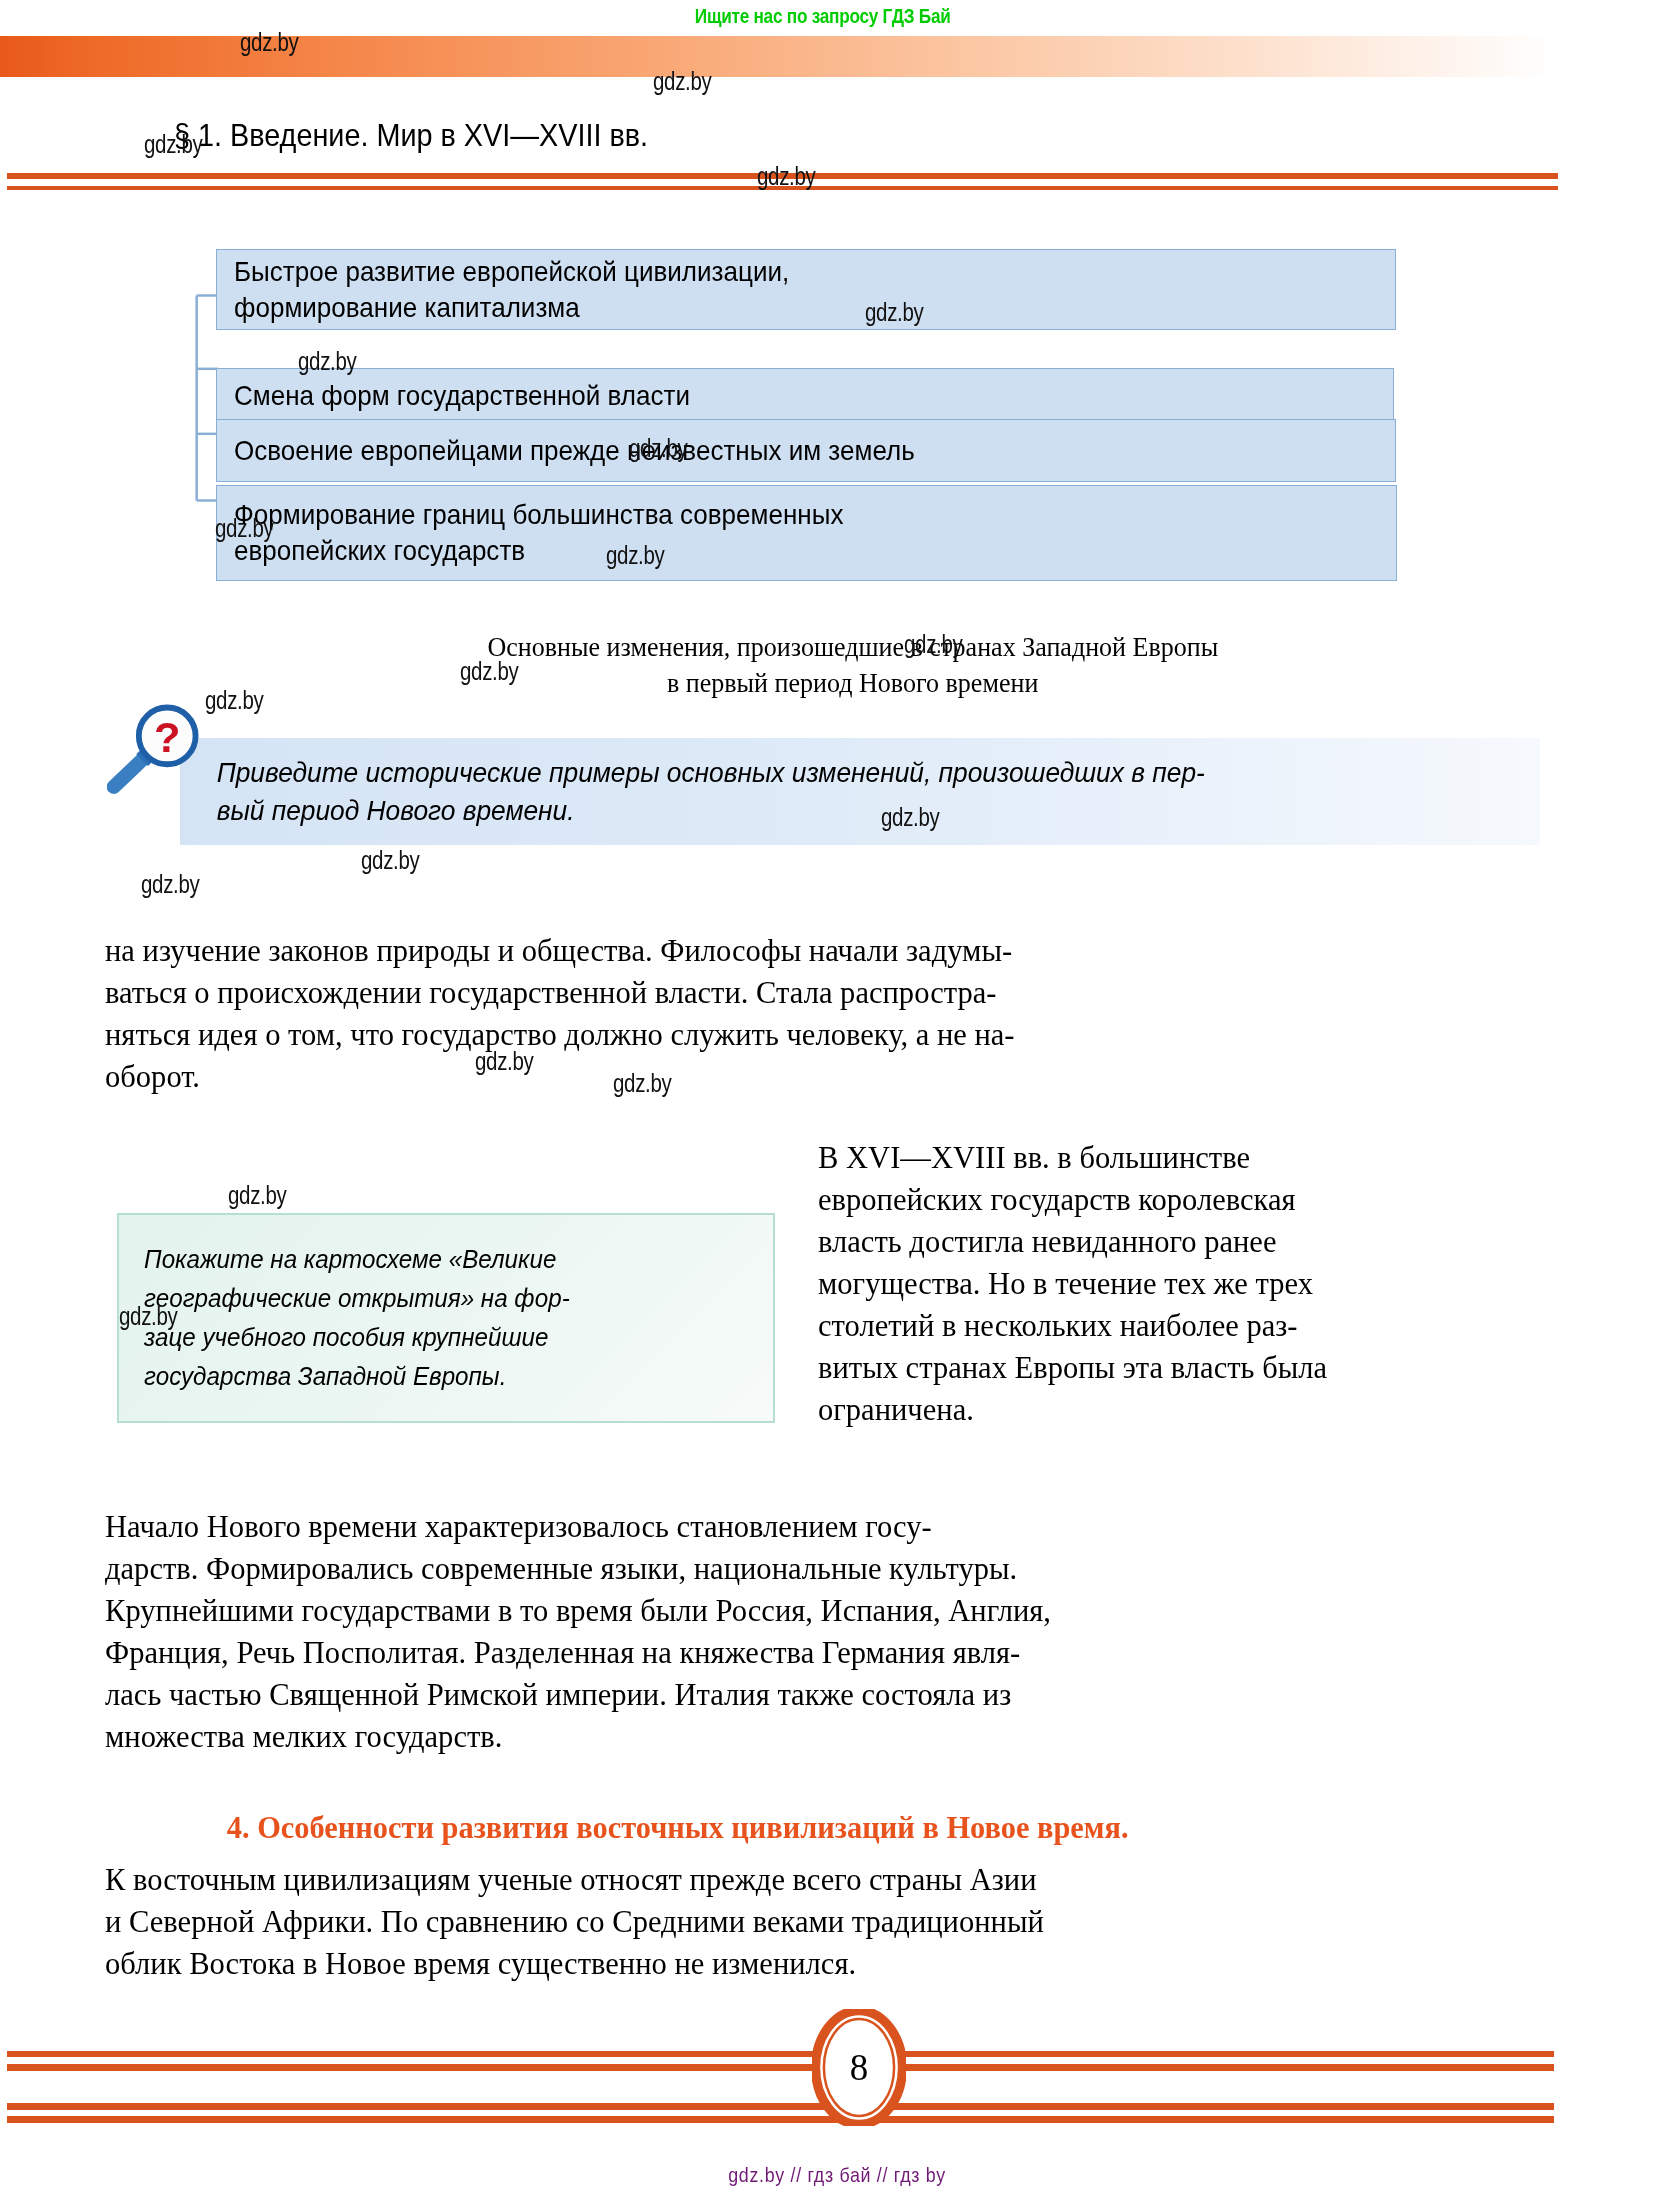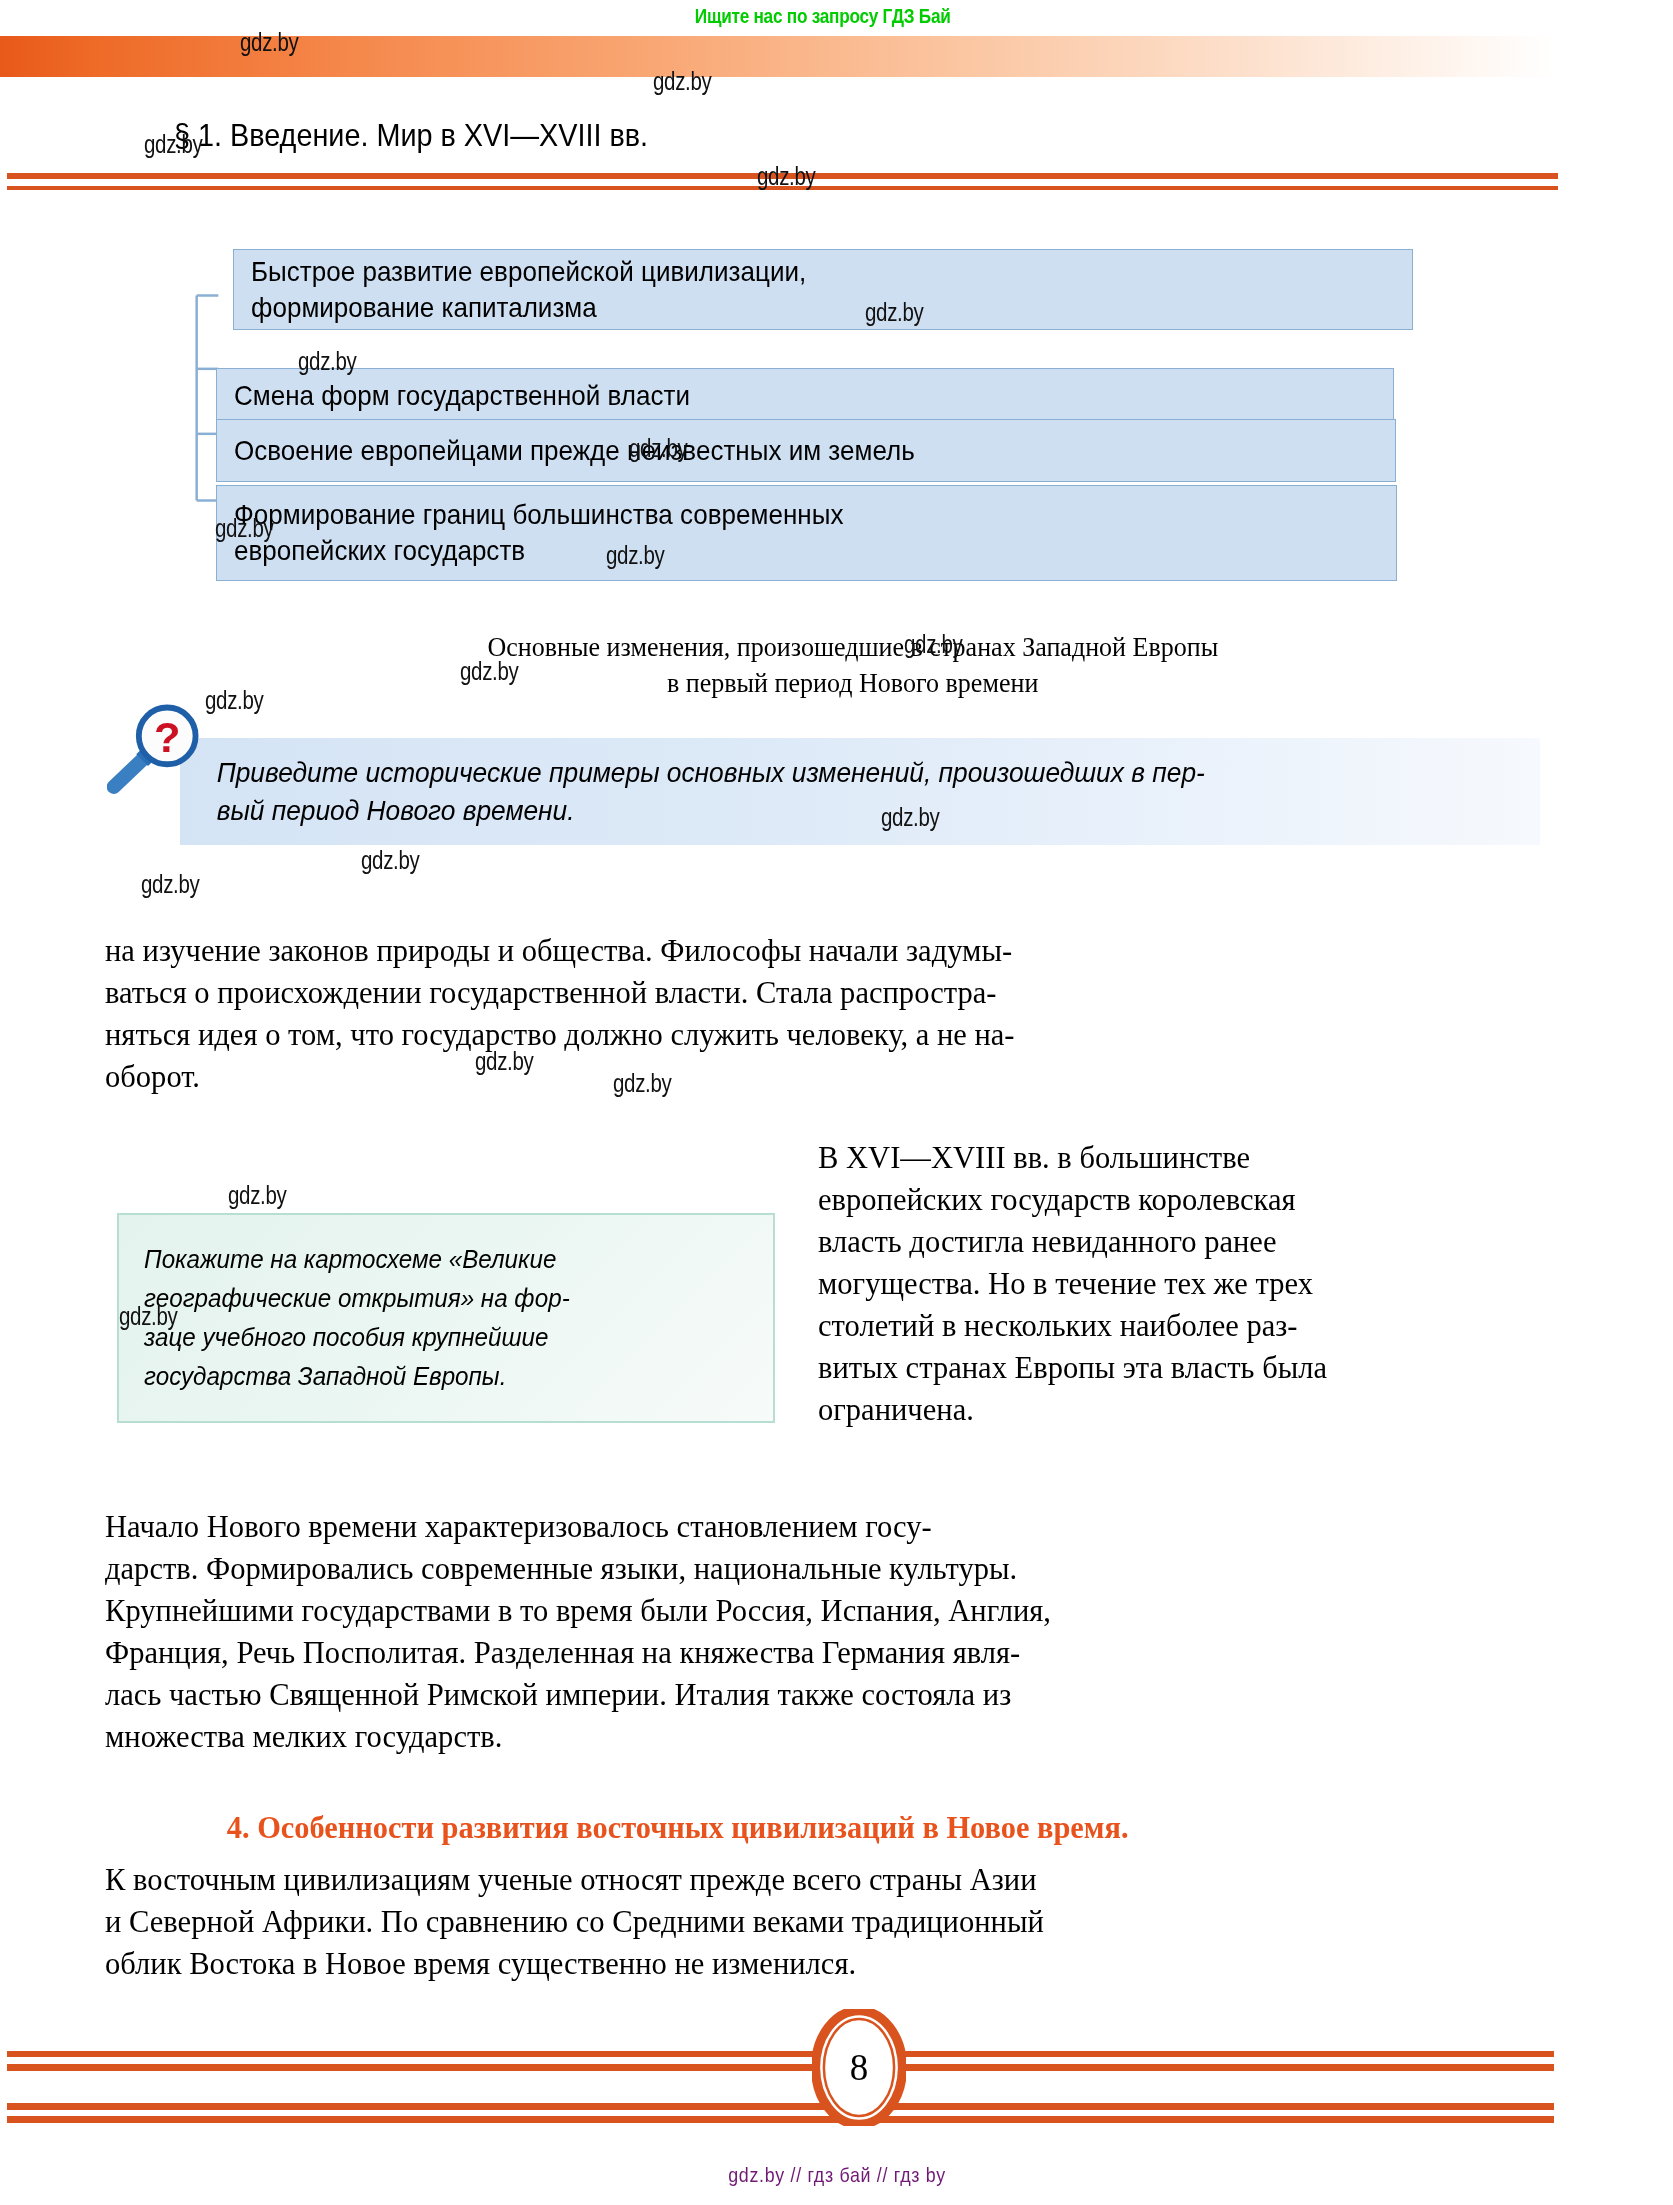--- a/index.html
+++ b/index.html
@@ -253,21 +253,21 @@
   <div class="connector" style="left:195px; top:243px;">
     <svg width="50" height="285" viewBox="0 0 60 340">
       <path d="M2 62 L2 308" stroke="#8aafd4" stroke-width="3" fill="none"></path>
       <path d="M2 62 L28 62" stroke="#8aafd4" stroke-width="3" fill="none"></path>
       <path d="M2 150 L28 150" stroke="#8aafd4" stroke-width="3" fill="none"></path>
       <path d="M2 228 L28 228" stroke="#8aafd4" stroke-width="3" fill="none"></path>
       <path d="M2 308 L28 308" stroke="#8aafd4" stroke-width="3" fill="none"></path>
     </svg>
   </div>
 
-  <div class="dbox" style="left:216px; top:249px; width:1180px; height:81px;margin-left:17px;">
+  <div class="dbox" style="left:216px; top:249px; width:1180px; height:81px;">
     <span class="dbox-text">Быстрое развитие европейской цивилизации,
 формирование капитализма</span>
   </div>
 
   <div class="dbox" style="left:216px; top:354px; width:1178px; height:55px;margin-top:14px;">
     <span class="dbox-text">Смена форм государственной власти</span>
   </div>
 
   <div class="dbox" style="left:216px; top:419px; width:1180px; height:63px;">
     <span class="dbox-text">Освоение европейцами прежде неизвестных им земель</span>

